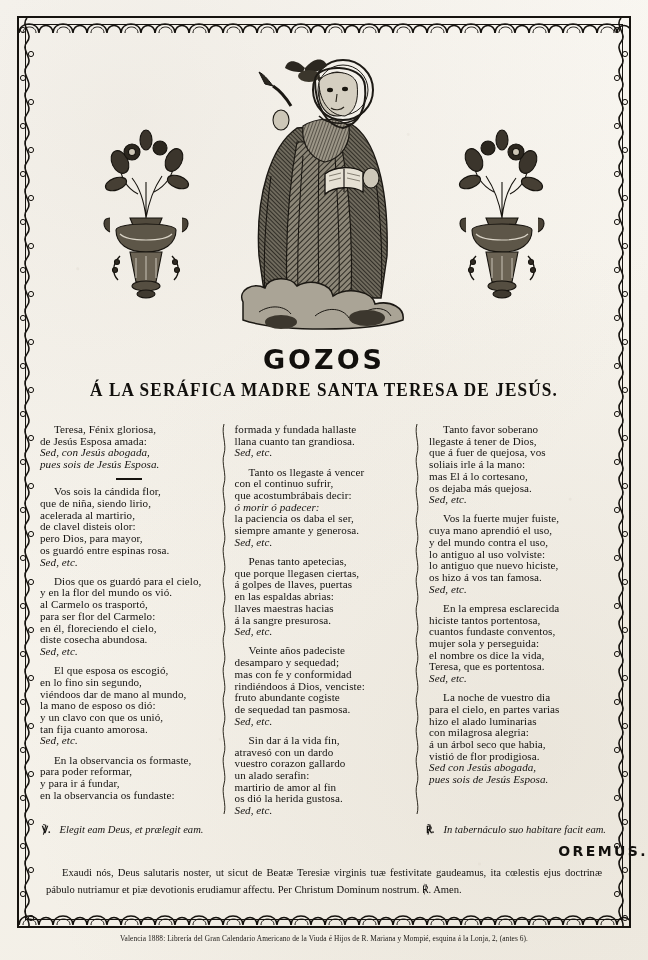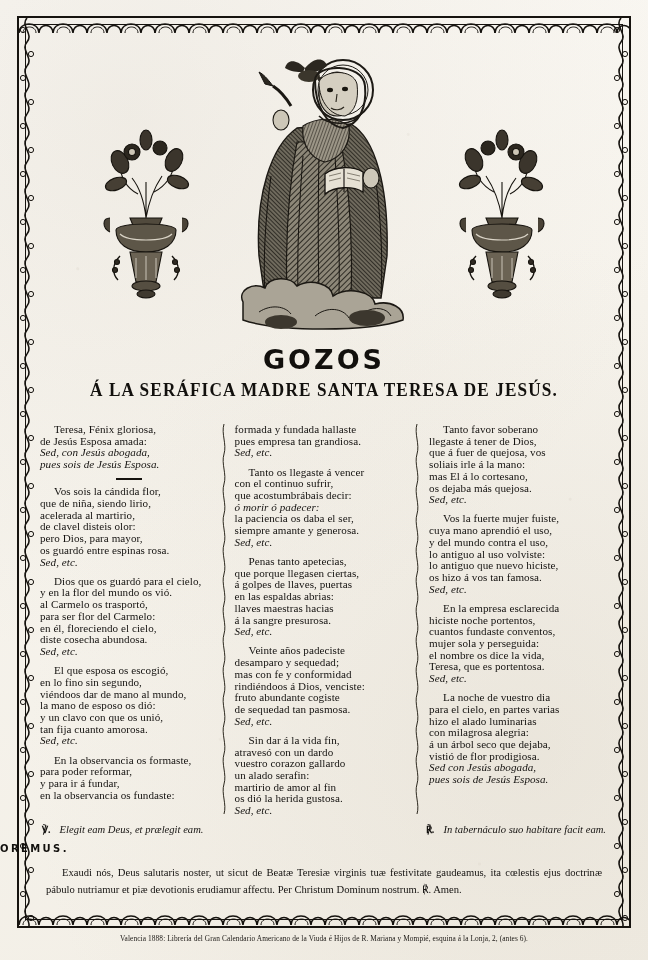--- a/index.html
+++ b/index.html
@@ -81,23 +81,23 @@
   .vers{
     position:absolute;left:42px;right:42px;top:822px;
     display:flex;justify-content:space-between;align-items:baseline;
     font-style:italic;font-size:10.6px;
   }
   .vers .seg{display:flex;gap:9px;align-items:baseline;}
   .vmark{font-style:normal;font-weight:bold;font-size:10px;}
 
   
   .oremus-title{
-    position:absolute;left:0;right:0;top:843px;text-align:left;
+    position:absolute;left:0;right:0;top:843px;text-align:right;
     font-family:"DejaVu Sans", sans-serif;font-weight:bold;
-    font-size:10px;letter-spacing:2.4px;color:#12100d;
+    font-size:14px;letter-spacing:2.4px;color:#12100d;
   }
   .oremus-body{
     position:absolute;left:46px;right:46px;top:864px;
     font-size:10.6px;line-height:17px;text-align:justify;
     text-indent:16px;
   }
 
   
   .imprint{
     position:absolute;left:0;right:0;top:934px;text-align:center;
@@ -454,21 +454,21 @@
         <div class="stanza">
           <div class="ln ind">En la observancia os formaste,</div>
           <div class="ln">para poder reformar,</div>
           <div class="ln">y para ir á fundar,</div>
           <div class="ln">en la observancia os fundaste:</div>
         </div>
       </div>
     <div class="col">
         <div class="stanza">
           <div class="ln">formada y fundada hallaste</div>
-          <div class="ln">pues empresa tan grandiosa.</div>
+          <div class="ln">llana cuanto tan grandiosa.</div>
           <div class="ln it">Sed, etc.</div>
         </div>
         <div class="stanza">
           <div class="ln ind">Tanto os llegaste á vencer</div>
           <div class="ln">con el continuo sufrir,</div>
           <div class="ln">que acostumbrábais decir:</div>
           <div class="ln it">ó morir ó padecer:</div>
           <div class="ln">la paciencia os daba el ser,</div>
           <div class="ln">siempre amante y generosa.</div>
           <div class="ln it">Sed, etc.</div>
@@ -515,33 +515,33 @@
           <div class="ln ind">Vos la fuerte mujer fuiste,</div>
           <div class="ln">cuya mano aprendió el uso,</div>
           <div class="ln">y del mundo contra el uso,</div>
           <div class="ln">lo antiguo al uso volviste:</div>
           <div class="ln">lo antiguo que nuevo hiciste,</div>
           <div class="ln">os hizo á vos tan famosa.</div>
           <div class="ln it">Sed, etc.</div>
         </div>
         <div class="stanza">
           <div class="ln ind">En la empresa esclarecida</div>
-          <div class="ln">hiciste noche portentos,</div>
+          <div class="ln">hiciste tantos portentosa,</div>
           <div class="ln">cuantos fundaste conventos,</div>
           <div class="ln">mujer sola y perseguida:</div>
           <div class="ln">el nombre os dice la vida,</div>
           <div class="ln">Teresa, que es portentosa.</div>
           <div class="ln it">Sed, etc.</div>
         </div>
         <div class="stanza">
           <div class="ln ind">La noche de vuestro dia</div>
           <div class="ln">para el cielo, en partes varias</div>
           <div class="ln">hizo el alado luminarias</div>
           <div class="ln">con milagrosa alegria:</div>
-          <div class="ln">á un árbol seco que dejaba,</div>
+          <div class="ln">á un árbol seco que habia,</div>
           <div class="ln">vistió de flor prodigiosa.</div>
           <div class="ln it">Sed con Jesús abogada,</div>
           <div class="ln it">pues sois de Jesús Esposa.</div>
         </div>
       </div>
   </div>
 
   <div class="vers">
     <div class="seg">
       <span class="vmark">℣.</span>

